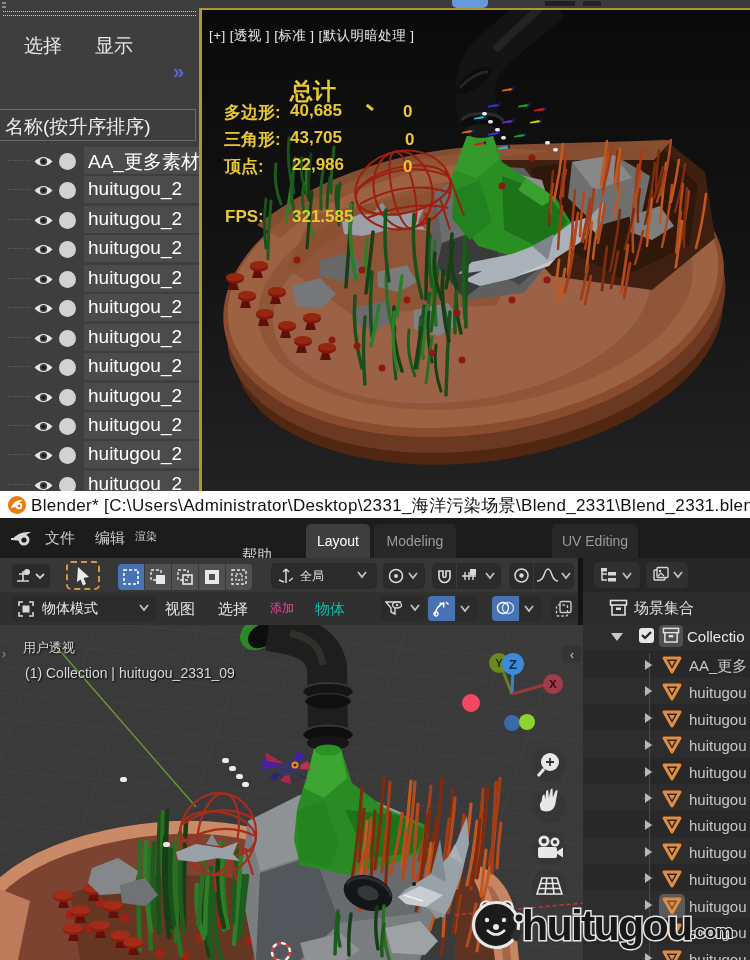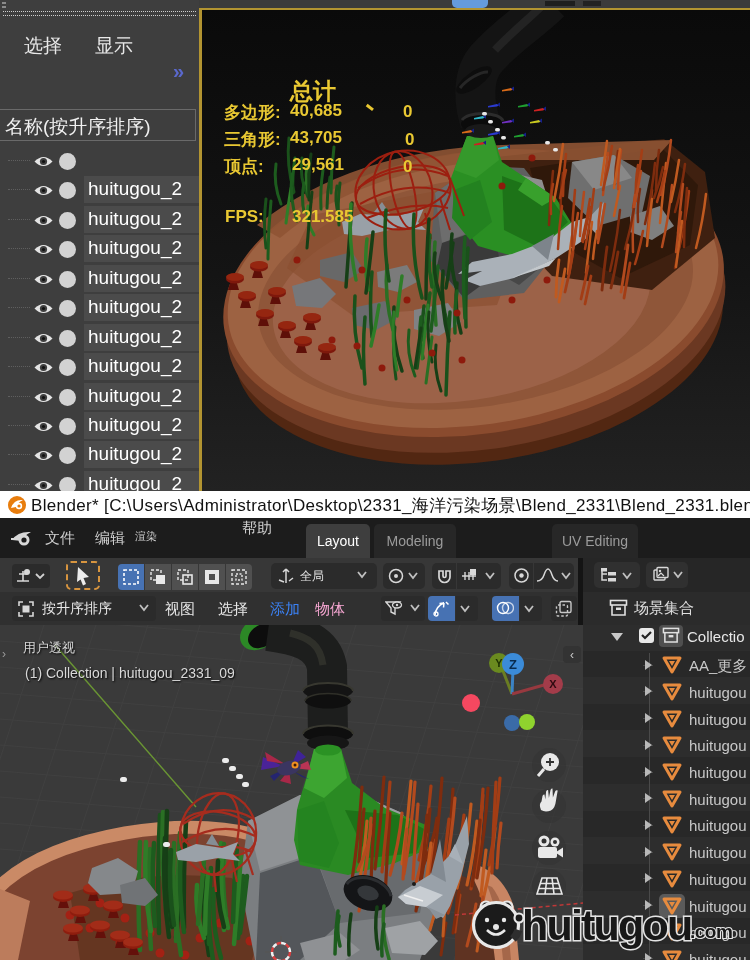--- a/index.html
+++ b/index.html
@@ -19,20 +19,23 @@
           <span class="a" style="left:5px;top:4px;font-size:19px;color:#f0f0f0;white-space:nowrap;">名称(按升序排序)</span>
         </div>
 <div class="a" style="left:0;top:147px;width:199px;height:28px;">
 <div class="a" style="left:8px;top:13px;width:22px;height:0;border-top:1px dotted #5f5f5f"></div>
 <svg width="21" height="15" viewBox="0 0 21 15" style="position:absolute;left:33px;top:7px">
             <path d="M1.5,7.5 Q10.5,-1.5 19.5,7.5 Q10.5,16.5 1.5,7.5 Z" fill="#e4e4e4"></path>
             <circle cx="10.5" cy="7.5" r="3.6" fill="#3e3e3e"></circle>
             <circle cx="10.5" cy="7.5" r="1.6" fill="#111"></circle>
           </svg>
 <div class="a" style="left:59px;top:6px;width:17px;height:17px;border-radius:50%;background:#d2d2d2;"></div>
+<div class="a" style="left:84px;top:0px;width:115px;height:27px;background:#4b4b4b;overflow:hidden;">
+            <span class="a" style="left:4px;top:2px;font-size:19px;color:#fff;white-space:nowrap;">AA_更多素材</span>
+          </div>
 </div>
 <div class="a" style="left:0;top:176px;width:199px;height:28px;">
 <div class="a" style="left:8px;top:13px;width:22px;height:0;border-top:1px dotted #5f5f5f"></div>
 <svg width="21" height="15" viewBox="0 0 21 15" style="position:absolute;left:33px;top:7px">
             <path d="M1.5,7.5 Q10.5,-1.5 19.5,7.5 Q10.5,16.5 1.5,7.5 Z" fill="#e4e4e4"></path>
             <circle cx="10.5" cy="7.5" r="3.6" fill="#3e3e3e"></circle>
             <circle cx="10.5" cy="7.5" r="1.6" fill="#111"></circle>
           </svg>
 <div class="a" style="left:59px;top:6px;width:17px;height:17px;border-radius:50%;background:#d2d2d2;"></div>
 <div class="a" style="left:84px;top:0px;width:115px;height:27px;background:#4b4b4b;overflow:hidden;">
@@ -408,30 +411,31 @@
 <path d="M281,132.5 l3,-2 l0,4.5 Z" fill="#16208a"></path>
 <path d="M296,138 l9,-2 l2.5,1 l-2.5,1.5 l-9,1 Z" fill="#30b8c8"></path>
 <path d="M305,136.5 l3,-2 l0,4.5 Z" fill="#16208a"></path>
 <rect x="280" y="102" width="5" height="3.5" rx="1.7" fill="#e8e8e8"></rect>
 <rect x="286" y="110" width="5" height="3.5" rx="1.7" fill="#e8e8e8"></rect>
 <rect x="293" y="118" width="5" height="3.5" rx="1.7" fill="#e8e8e8"></rect>
 <rect x="299" y="126" width="5" height="3.5" rx="1.7" fill="#e8e8e8"></rect>
 <rect x="343" y="131" width="5" height="3.5" rx="1.7" fill="#e8e8e8"></rect>
 <rect x="351" y="138" width="5" height="3.5" rx="1.7" fill="#e8e8e8"></rect>
 </svg>
+<div class="a" style="left:209px;top:27px;font-size:13.5px;color:#e8e8e8;letter-spacing:0.4px;">[+] [透视 ] [标准 ] [默认明暗处理 ]</div>
 <div class="a" style="left:290px;top:76px;font-weight:700;color:#e9c832;font-size:23px;">总计</div>
 <div class="a" style="left:224px;top:101px;font-weight:700;color:#e9c832;font-size:17px;">多边形:</div>
       <div class="a" style="left:290px;top:101px;font-weight:700;color:#e9c832;font-size:17px;">40,685</div>
       <div class="a" style="left:366px;top:106px;width:8px;height:2.5px;background:#e9c832;transform:rotate(38deg);"></div>
       <div class="a" style="left:403px;top:102px;font-weight:700;color:#e9c832;font-size:17px;">0</div>
 <div class="a" style="left:224px;top:128px;font-weight:700;color:#e9c832;font-size:17px;">三角形:</div>
       <div class="a" style="left:290px;top:128px;font-weight:700;color:#e9c832;font-size:17px;">43,705</div>
       <div class="a" style="left:405px;top:130px;font-weight:700;color:#e9c832;font-size:17px;">0</div>
 <div class="a" style="left:224px;top:155px;font-weight:700;color:#e9c832;font-size:17px;">顶点:</div>
-      <div class="a" style="left:292px;top:155px;font-weight:700;color:#e9c832;font-size:17px;">29,561</div>
+      <div class="a" style="left:292px;top:155px;font-weight:700;color:#e9c832;font-size:17px;">22,986</div>
       <div class="a" style="left:403px;top:157px;font-weight:700;color:#e9c832;font-size:17px;">0</div>
 <div class="a" style="left:225px;top:207px;font-weight:700;color:#e9c832;font-size:17px;">FPS:</div>
       <div class="a" style="left:292px;top:207px;font-weight:700;color:#e9c832;font-size:17px;">321.585</div>
 </div>
 <div class="a" style="left:0;top:491px;width:750px;height:27px;background:#fff;">
 <svg class="a" style="left:7px;top:4px" width="20" height="20" viewBox="0 0 20 20">
         <circle cx="10" cy="10" r="9" fill="#e87d0d"></circle>
         <path d="M4,13 Q7,4 16,5 Q10,8 9,12 Z" fill="#fff"></path>
         <circle cx="12" cy="11" r="3.2" fill="#fff"></circle>
         <circle cx="12" cy="11" r="1.6" fill="#e87d0d"></circle>
@@ -442,21 +446,21 @@
 <svg class="a" style="left:10px;top:9px" width="24" height="22" viewBox="0 0 24 22">
         <path d="M2,13 Q8,4 21,5 Q13,9 12,14 Z" fill="#d8d8d8"></path>
         <circle cx="14" cy="13" r="5.5" fill="#d8d8d8"></circle>
         <circle cx="14" cy="13" r="2.6" fill="#1c1c1c"></circle>
         <path d="M1,12 l8,0" stroke="#d8d8d8" stroke-width="2"></path>
       </svg>
 <div class="a" style="left:45px;top:11px;font-size:15px;color:#cfcfcf;">文件</div>
 <div class="a" style="left:95px;top:11px;font-size:15px;color:#cfcfcf;">编辑</div>
 <div class="a" style="left:135px;top:11px;font-size:11px;color:#cfcfcf;">渲染</div>
 <div class="a" style="left:193px;top:11px;font-size:10px;color:#cfcfcf;margin-top:33px;">窗口</div>
-<div class="a" style="left:242px;top:1px;font-size:15px;color:#cfcfcf;">帮助</div>
+<div class="a" style="left:242px;top:28px;font-size:15px;color:#cfcfcf;">帮助</div>
 <div class="a" style="left:306px;top:6px;width:64px;height:34px;background:#3e3e3e;border-radius:5px 5px 0 0;text-align:center;line-height:34px;font-size:14px;color:#ffffff;">Layout</div>
 <div class="a" style="left:374px;top:6px;width:82px;height:34px;background:#272727;border-radius:5px 5px 0 0;text-align:center;line-height:34px;font-size:14px;color:#9b9b9b;">Modeling</div>
 <div class="a" style="left:552px;top:6px;width:86px;height:34px;background:#272727;border-radius:5px 5px 0 0;text-align:center;line-height:34px;font-size:14px;color:#9b9b9b;">UV Editing</div>
 </div>
 <div class="a" style="left:0;top:558px;width:578px;height:34px;background:#373737;">
 <div class="a" style="left:12px;top:6px;width:38px;height:24px;background:#2b2b2b;border-radius:4px;"></div>
 <svg class="a" style="left:16px;top:10px" width="30" height="16" viewBox="0 0 30 16">
         <path d="M1,13 L13,13 M7,13 L7,3 M3,6 L11,6" stroke="#d8d8d8" stroke-width="1.6"></path>
         <circle cx="11" cy="4" r="3" fill="#d8d8d8"></circle>
         <path d="M20,6 l4,4 l4,-4" stroke="#d0d0d0" stroke-width="1.8" fill="none"></path>
@@ -523,28 +527,28 @@
         <path d="M1,14 Q6,14 8,8 Q10,2 12,2 Q14,2 16,8 Q18,14 22,14" stroke="#d8d8d8" stroke-width="1.5" fill="none"></path>
         <path d="M26,6 l4,5 l4,-5" stroke="#c0c0c0" stroke-width="1.8" fill="none"></path>
       </svg>
 </div>
 <div class="a" style="left:0;top:592px;width:578px;height:33px;background:#303030;">
 <div class="a" style="left:12px;top:4px;width:144px;height:25px;background:#2b2b2b;border-radius:4px;"></div>
 <svg class="a" style="left:18px;top:9px" width="16" height="16" viewBox="0 0 16 16">
         <path d="M1,5 L1,1 L5,1 M11,1 L15,1 L15,5 M15,11 L15,15 L11,15 M5,15 L1,15 L1,11" stroke="#d8d8d8" stroke-width="1.6" fill="none"></path>
         <rect x="4.5" y="4.5" width="7" height="7" fill="#d8d8d8"></rect>
       </svg>
-<div class="a" style="left:42px;top:8px;font-size:14px;color:#e8e8e8;">按升序排序</div>
+<div class="a" style="left:42px;top:8px;font-size:14px;color:#e8e8e8;">物体模式</div>
 <svg class="a" style="left:138px;top:11px" width="12" height="10" viewBox="0 0 12 10">
         <path d="M2,2 l4,5 l4,-5" stroke="#c0c0c0" stroke-width="1.8" fill="none"></path>
       </svg>
 <div class="a" style="left:165px;top:8px;font-size:15px;color:#e5e5e5;">视图</div>
 <div class="a" style="left:218px;top:8px;font-size:15px;color:#e5e5e5;">选择</div>
-<div class="a" style="left:270px;top:8px;font-size:15px;color:#3b82f6;">添加</div>
-<div class="a" style="left:315px;top:8px;font-size:15px;color:#f9a8d4;">物体</div>
+<div class="a" style="left:270px;top:8px;font-size:12px;color:#ec4899;">添加</div>
+<div class="a" style="left:315px;top:8px;font-size:15px;color:#14b8a6;">物体</div>
 <div class="a" style="left:381px;top:4px;width:44px;height:25px;background:#2b2b2b;border-radius:4px;"></div>
 <svg class="a" style="left:385px;top:8px" width="38" height="17" viewBox="0 0 38 17">
         <path d="M1,2 L15,2 L10,8 L10,14 L6,12 L6,8 Z" fill="none" stroke="#d8d8d8" stroke-width="1.4"></path>
         <ellipse cx="12" cy="5" rx="4.5" ry="3" fill="#2b2b2b" stroke="#d8d8d8" stroke-width="1.3"></ellipse>
         <circle cx="12" cy="5" r="1.2" fill="#d8d8d8"></circle>
         <path d="M26,5 l4,5 l4,-5" stroke="#c0c0c0" stroke-width="1.8" fill="none"></path>
       </svg>
 <div class="a" style="left:428px;top:4px;width:27px;height:25px;background:#4772b3;border-radius:4px 0 0 4px;"></div>
 <svg class="a" style="left:433px;top:8px" width="17" height="17" viewBox="0 0 17 17">
         <path d="M2,15 Q3,6 11,3 M11,3 l-4.5,0.5 M11,3 l-0.5,4.5" stroke="#fff" stroke-width="1.5" fill="none"></path>

